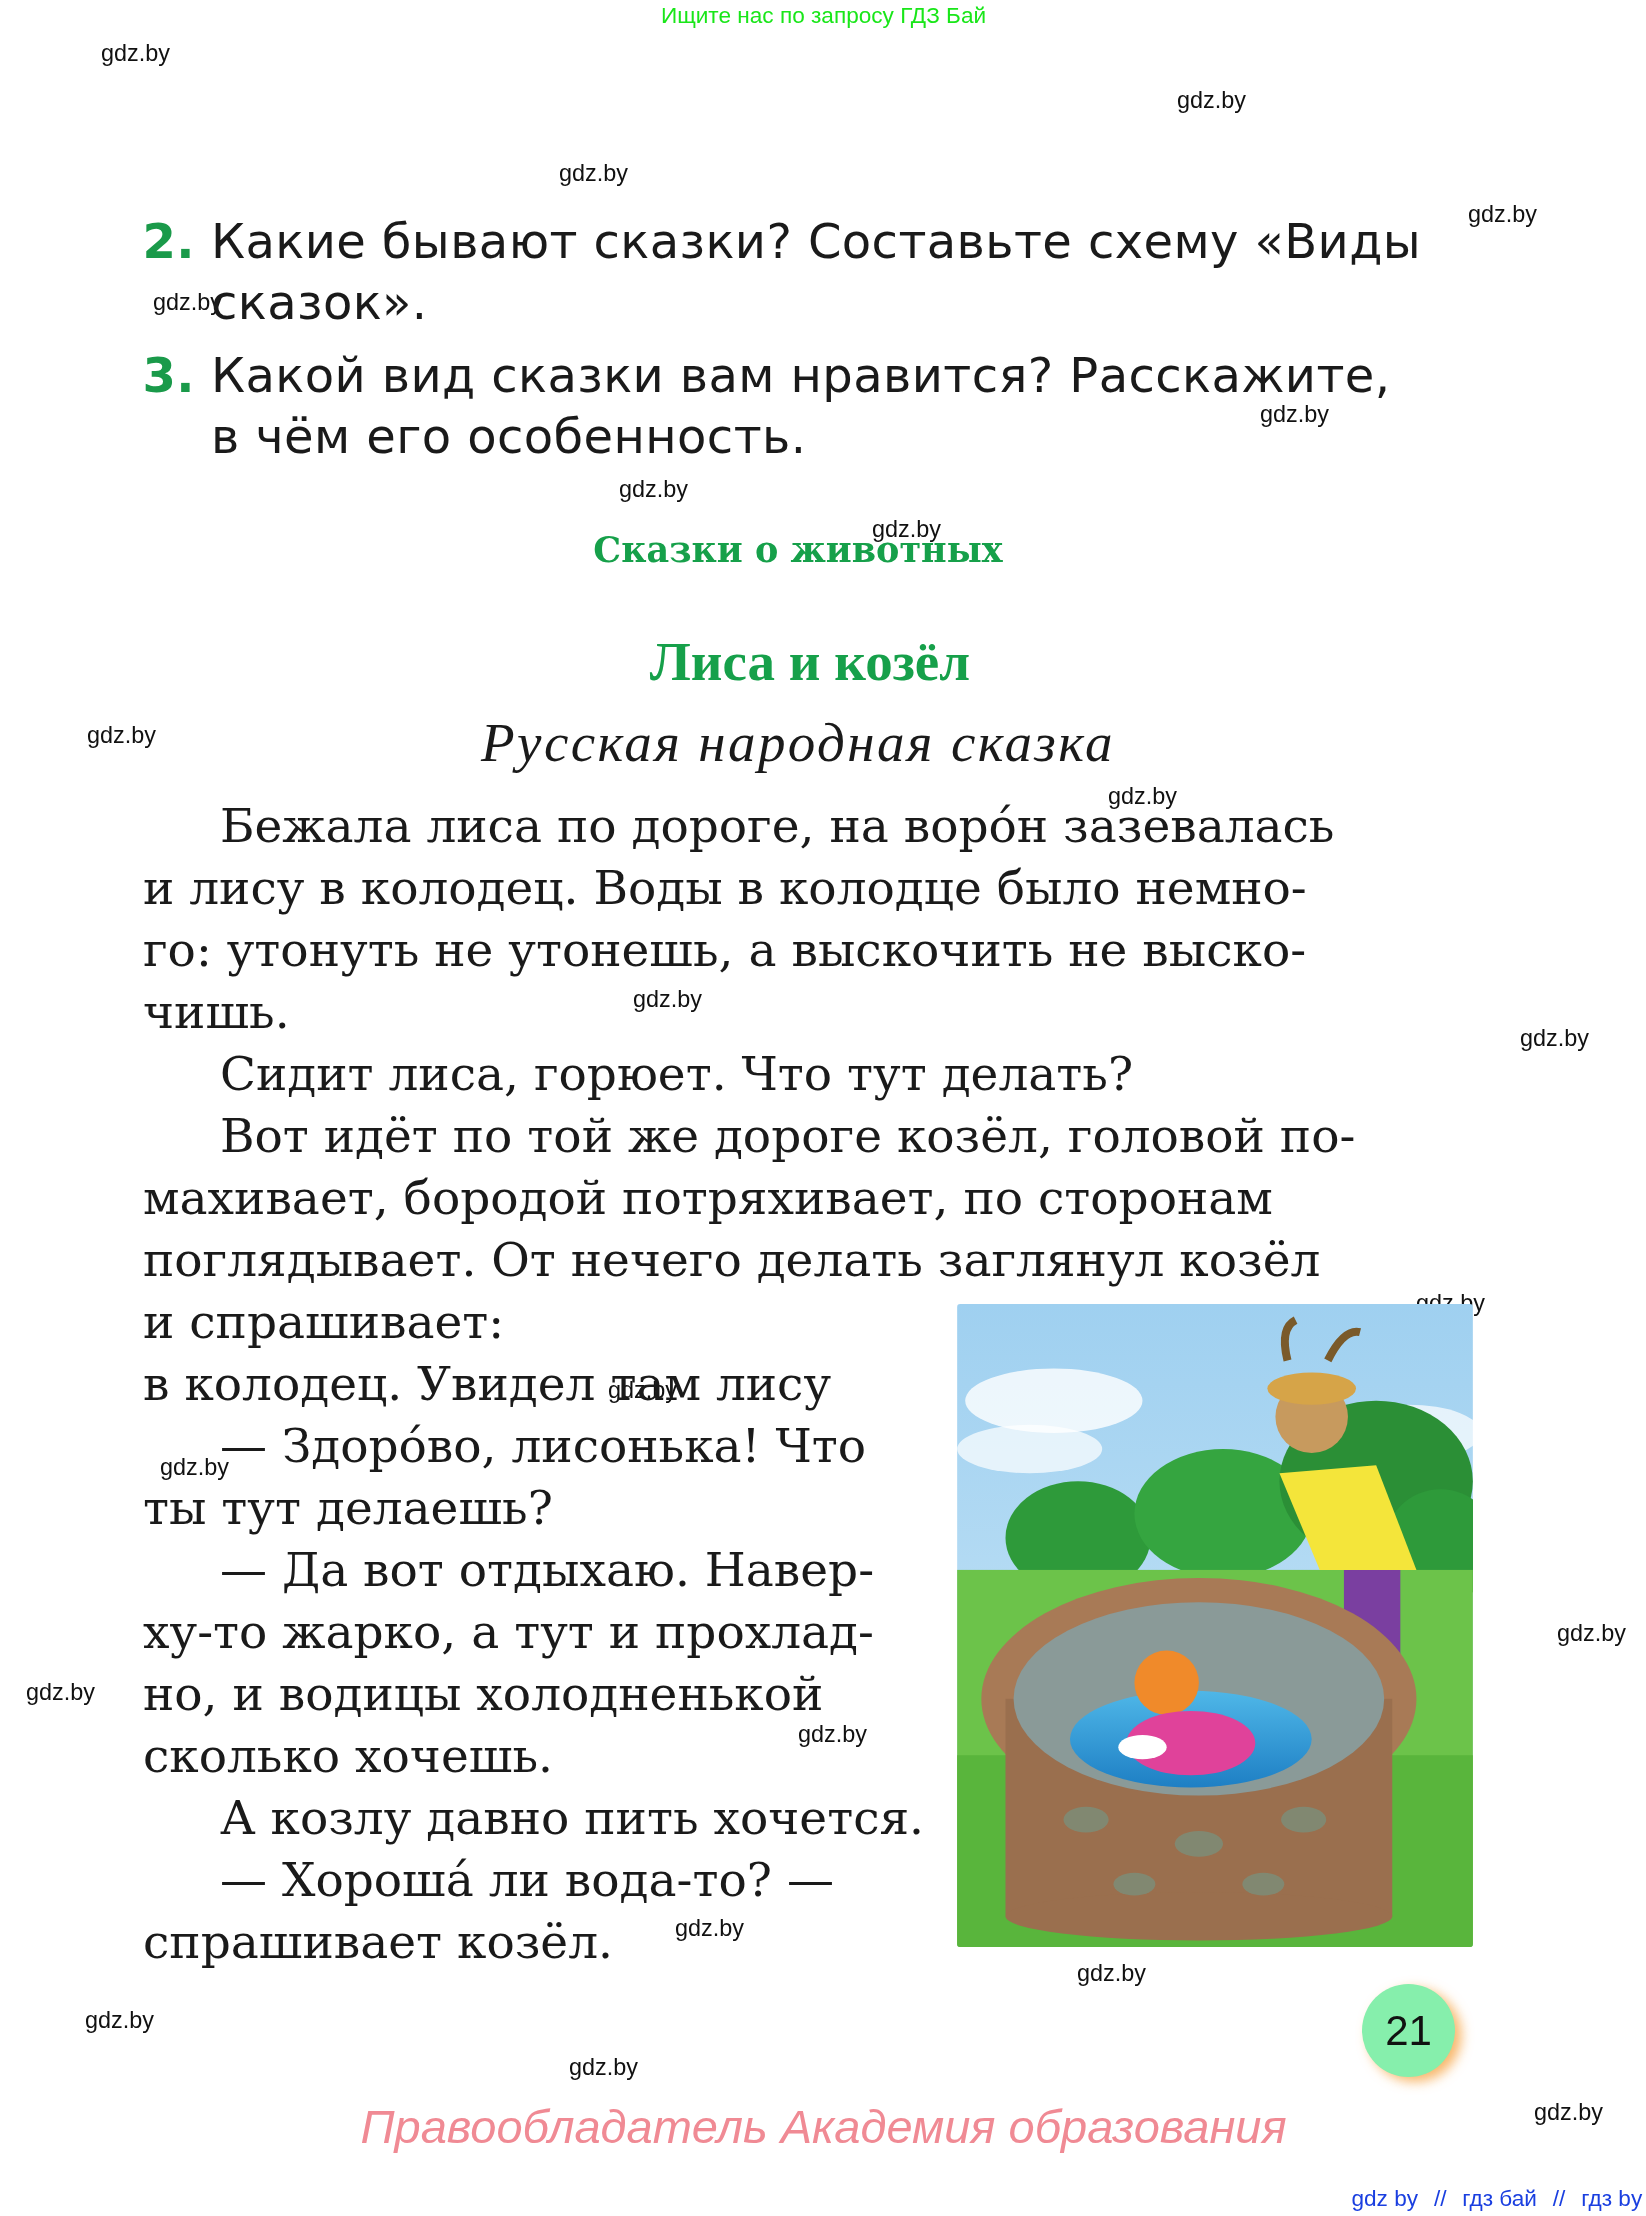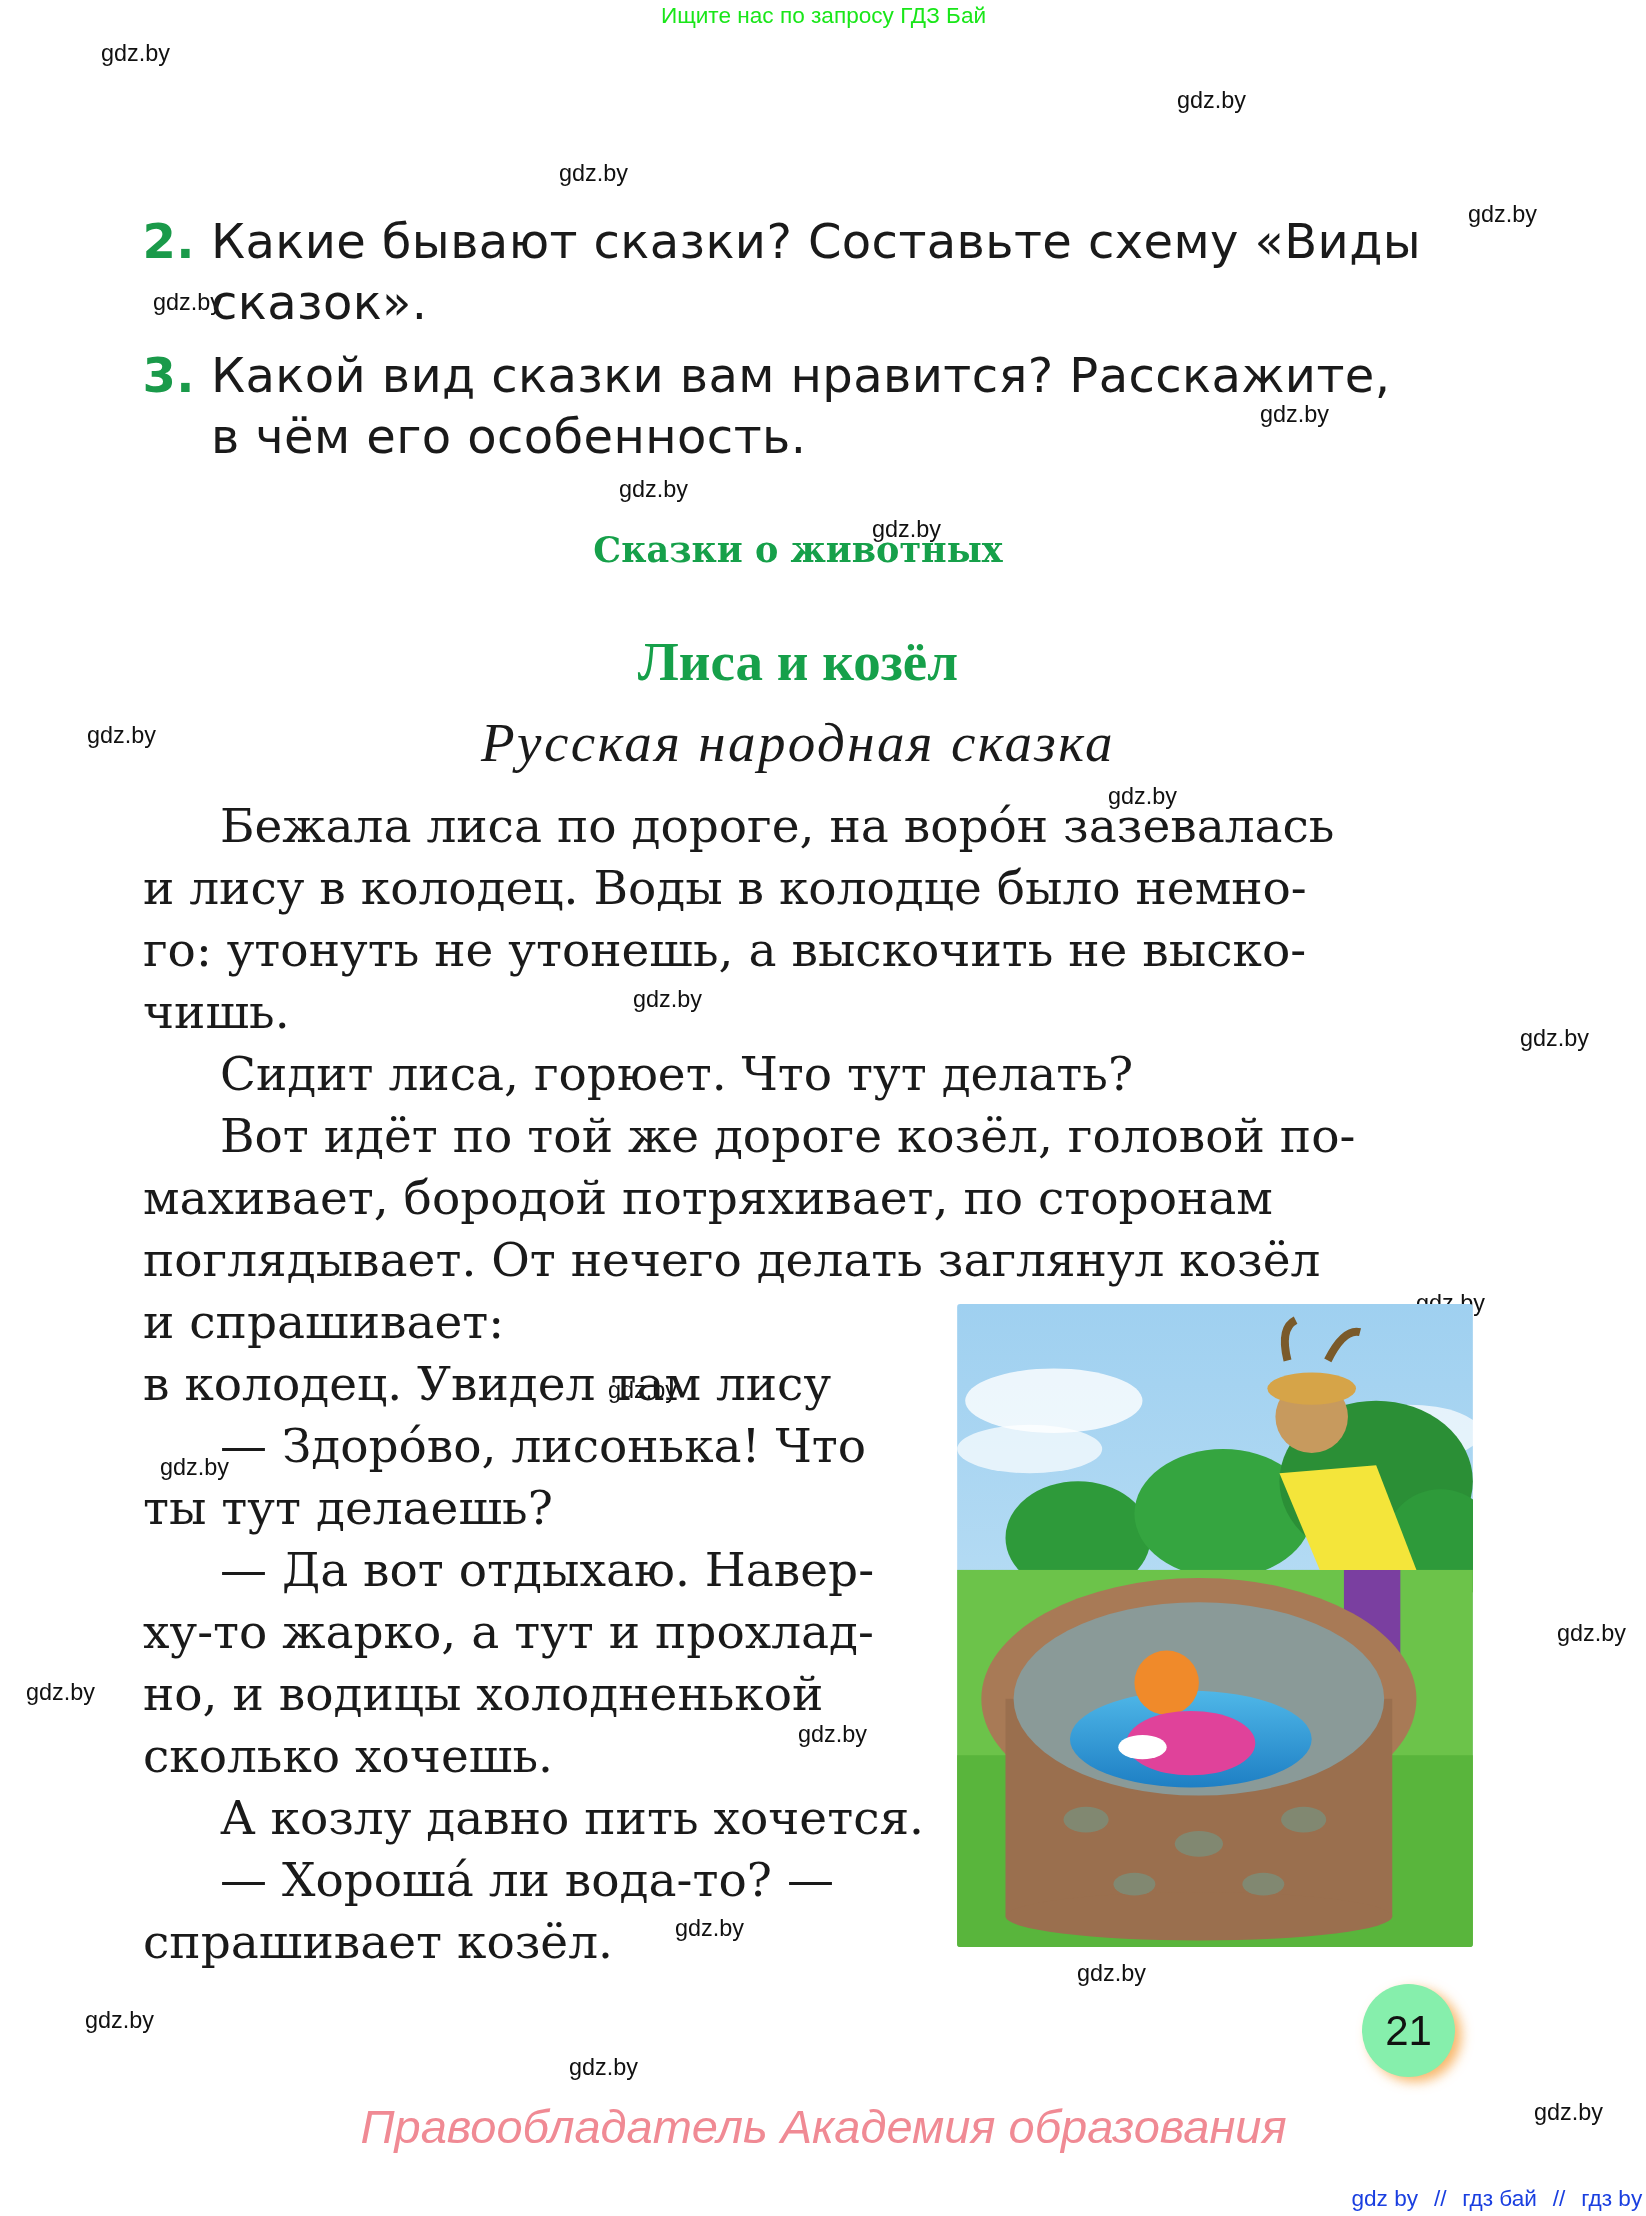--- a/index.html
+++ b/index.html
@@ -5,21 +5,21 @@
   html, body { margin: 0; padding: 0; background: #ffffff; }
   body { width: 1647px; height: 2216px; position: relative; overflow: hidden; }
   .abs { position: absolute; }
   .top-banner { top: 3.2px; left: 0; width: 1647px; text-align: center; color: #19e619;
     font-family: "Liberation Sans", sans-serif; font-size: 22.6px; }
   .wm { font-family: "Liberation Sans", sans-serif; font-size: 23.4px; color: #111; }
   .q { font-family: "DejaVu Sans", sans-serif; font-size: 48px; color: #1a1a1a; line-height: 61px; letter-spacing: 0.4px; }
   .qnum { color: #1a9a4a; font-weight: bold; display: inline-block; width: 66px; text-align: right; margin-right: 16px; }
   .qline2 { padding-left: 82px; }
   .h-main { font-family: "DejaVu Serif", serif; font-weight: bold; color: #16a04a; font-size: 35px; text-align: center; width: 100%; }
-  .h-sub { font-family: "Liberation Serif", serif; font-weight: bold; color: #16a04a; font-size: 55px; text-align: center; width: 100%; }
+  .h-sub { font-family: "Liberation Serif", serif; font-weight: bold; color: #16a04a; font-size: 55px; text-align: center; width: 100%; margin-left: 12px; }
   .h-genre { font-family: "Liberation Serif", serif; font-style: italic; color: #1a1a1a; font-size: 55px; text-align: center; width: 100%; letter-spacing: 2.4px; }
   .story { font-family: "DejaVu Serif", serif; font-size: 47px; color: #1a1a1a; line-height: 62px; }
   .story .ln { white-space: nowrap; display: block; }
   .ind { padding-left: 77px; }
   .illus { left: 957px; top: 1304px; width: 516px; height: 643px; overflow: hidden; border-radius: 3.2px; }
   .page-num { left: 1362px; top: 1984px; width: 93px; height: 93px; border-radius: 50%;
     background: #86efac; box-shadow: 6.4px 4.8px 11.3px rgba(245,160,60,0.75);
     font-family: "Liberation Sans", sans-serif; font-size: 42px; color: #111;
     display: flex; align-items: center; justify-content: center; }
   .copyright { top: 2099px; left: 0; width: 1647px; text-align: center;

